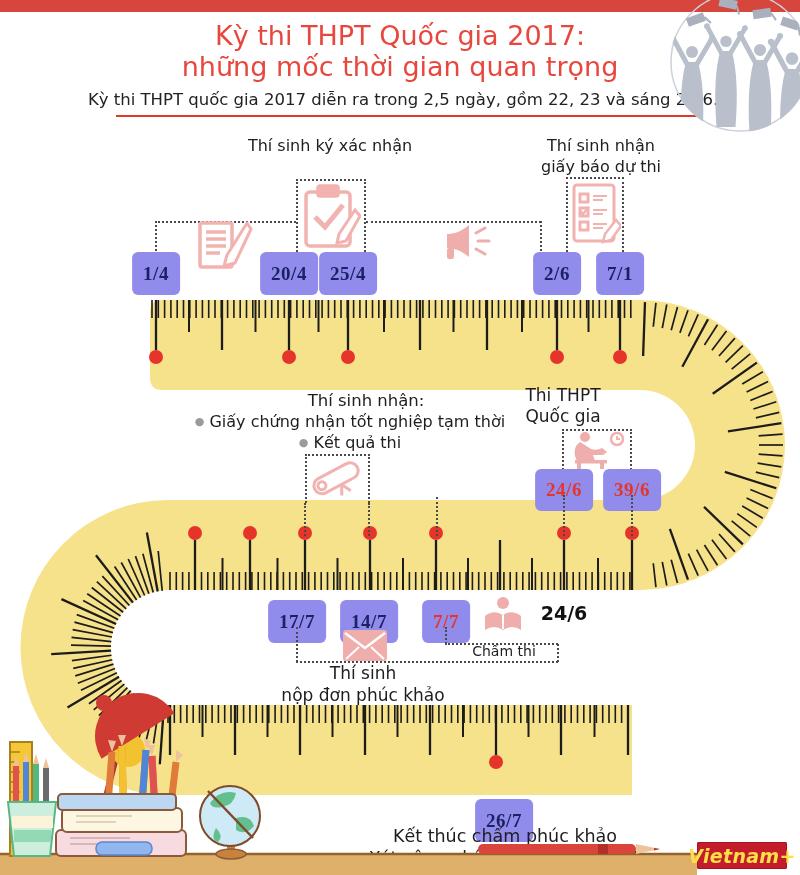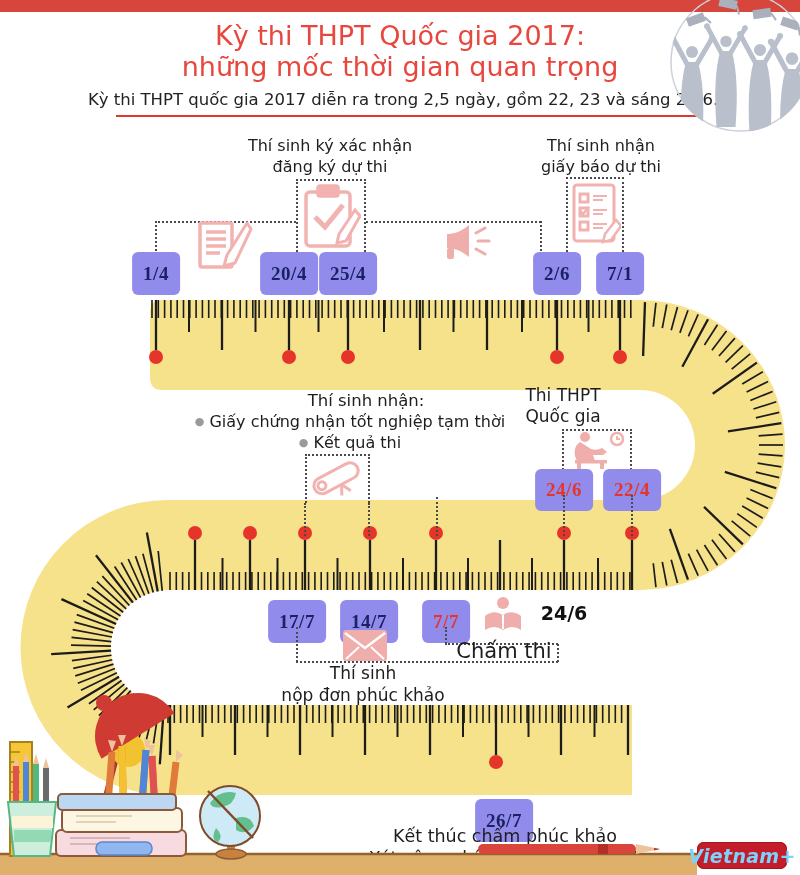--- a/index.html
+++ b/index.html
@@ -19,22 +19,22 @@
         justify-content:center;font-weight:bold;font-size:19px;letter-spacing:.5px;font-family:Liberation Serif, serif;}
   .pill.navy{color:var(--badge_navy);} .pill.red{color:var(--badge_red);}
   .dotv{position:absolute;width:0;border-left:2px dotted #4a4a4a;}
   .doth{position:absolute;height:0;border-top:2px dotted #4a4a4a;}
   .dbox{position:absolute;border:2px dotted #4a4a4a;border-bottom:none;box-sizing:border-box;}
   .title{font-weight:normal;font-size:27px;line-height:31px;color:var(--accent);}
   .subtitle{font-size:16.5px;font-weight:500;color:#222;}
   .redlbl{color:var(--accent);font-weight:bold;font-size:18.5px;line-height:20px;}
   .bullet{color:#9a9a9a;font-size:11px;vertical-align:2px;margin-right:5px;}
   .plain-date{font-weight:bold;font-size:19px;color:#111;}
-  .logo{position:absolute;background:#c31d2b;border-radius:7px;display:flex;align-items:center;
-        justify-content:center;color:#7dd3fc;font-weight:bold;font-style:italic;font-size:19px;
+  .logo{position:absolute;background:#c31d2b;border-radius:2px;display:flex;align-items:center;
+        justify-content:center;color:#fde047;font-weight:bold;font-style:italic;font-size:19px;
         letter-spacing:.3px;box-shadow:0 0 0 1px #a5131f inset;}
 </style>
 </head>
 <body>
 
 <div id="stage">
 
   <svg class="abs" style="left:0;top:0" width="800" height="875">
     <path d="M 162 300 H 640 A 145 145 0 0 1 640 590 H 168 A 57.5 57.5 0 0 0 168 705 H 632 V 795 H 168 A 147.5 147.5 0 0 1 168 500 H 640 A 55 55 0 0 0 640 390 H 162 Q 150 390 150 377 L 150 313 Q 150 300 162 300 Z" fill="var(--tape)"></path>
     <g id="ticks" stroke="var(--tick)">
@@ -434,21 +434,20 @@
       <use href="#grad" transform="translate(130,14) scale(1.05)"></use>
       <use href="#cap" transform="translate(34,30) rotate(-20)"></use>
       <use href="#cap" transform="translate(66,14) rotate(12)"></use>
       <use href="#cap" transform="translate(100,24) rotate(-8)"></use>
       <use href="#cap" transform="translate(128,34) rotate(18)"></use>
     </g>
   </svg>
 
   <div class="abs ctr lbl" style="left:330px;top:135px">
     <div>Thí sinh ký xác nhận</div>
-      <div>đăng ký dự thi</div>
   </div>
   <div class="abs ctr lbl" style="left:601px;top:135px">
     <div>Thí sinh nhận</div>
       <div>giấy báo dự thi</div>
   </div>
 
   <div class="doth" style="left:155px;top:221px;width:141px"></div>
   <div class="dotv" style="left:155px;top:221px;height:30px"></div>
   <div class="doth" style="left:366px;top:221px;width:175px"></div>
   <div class="dotv" style="left:540px;top:221px;height:30px"></div>
@@ -522,21 +521,21 @@
       <circle cx="18" cy="6" r="5"></circle>
       <path d="M13 11 q-7 5 -5 14 l2 5 h18 l-2 -6 h10 l4 -3 -5 -4 q-5 3 -11 1 z"></path>
       <rect x="8" y="29" width="32" height="3.5"></rect>
       <rect x="10" y="32" width="4" height="6"></rect>
         <rect x="33" y="32" width="4" height="6"></rect>
     </g>
     <circle cx="50" cy="8" r="6" fill="none" stroke="var(--icon_pink)" stroke-width="2.5"></circle>
     <path d="M50 5 v3 h3" stroke="var(--icon_pink)" stroke-width="2" fill="none"></path>
   </svg>
   <div class="pill red" style="left:564px;top:469px;height:26px">24/6</div>
-  <div class="pill red" style="left:632px;top:469px;height:26px">22/4</div>
+  <div class="pill red" style="left:632px;top:469px;height:26px">39/6</div>
   <div class="dotv" style="left:563px;top:495px;height:41px"></div>
   <div class="dotv" style="left:631px;top:495px;height:41px"></div>
 
   <div class="pill navy" style="left:297px;top:600px">17/7</div>
   <div class="pill navy" style="left:369px;top:600px">14/7</div>
   <div class="pill red" style="left:446px;top:600px">7/7</div>
 
   <svg class="abs" style="left:342px;top:629px" width="46" height="33" viewBox="0 0 46 33">
     <rect x="1" y="1" width="44" height="31" rx="3" fill="var(--icon_pink_solid)"></rect>
     <path d="M3 4 L23 19 L43 4" fill="none" stroke="#fff" stroke-width="2.5"></path>
@@ -549,21 +548,21 @@
   <div class="doth" style="left:445px;top:643px;width:113px"></div>
   <div class="dotv" style="left:557px;top:644px;height:18px"></div>
 
   <svg class="abs" style="left:482px;top:596px" width="42" height="38" viewBox="0 0 42 38">
     <g fill="var(--icon_pink_solid)">
       <circle cx="21" cy="7" r="6"></circle>
       <path d="M3 34 L3 20 Q12 13 21 19 Q30 13 39 20 L39 34 Q30 28 21 34 Q12 28 3 34 Z"></path>
     </g>
     <path d="M21 19 V33" stroke="#fff" stroke-width="2"></path>
   </svg>
-  <div class="abs ctr lbl" style="left:504px;top:641px;font-size:21px">Chấm thi</div>
+  <div class="abs ctr lbl" style="left:504px;top:641px;font-size:14px">Chấm thi</div>
   <div class="abs ctr plain-date" style="left:564px;top:602px">24/6</div>
 
   <div class="abs ctr lbl" style="left:363px;top:663px;font-size:17px;line-height:21.5px">
     <div>Thí sinh</div>
       <div>nộp đơn phúc khảo</div>
   </div>
 
   <div class="pill navy" style="left:504px;top:799px">26/7</div>
   <div class="abs ctr lbl" style="left:505px;top:826px;font-size:17.5px">Kết thúc chấm phúc khảo</div>
   <div class="abs ctr lbl" style="left:505px;top:848px;font-size:17.5px">Xét công nhận tốt nghiệp THPT</div>

